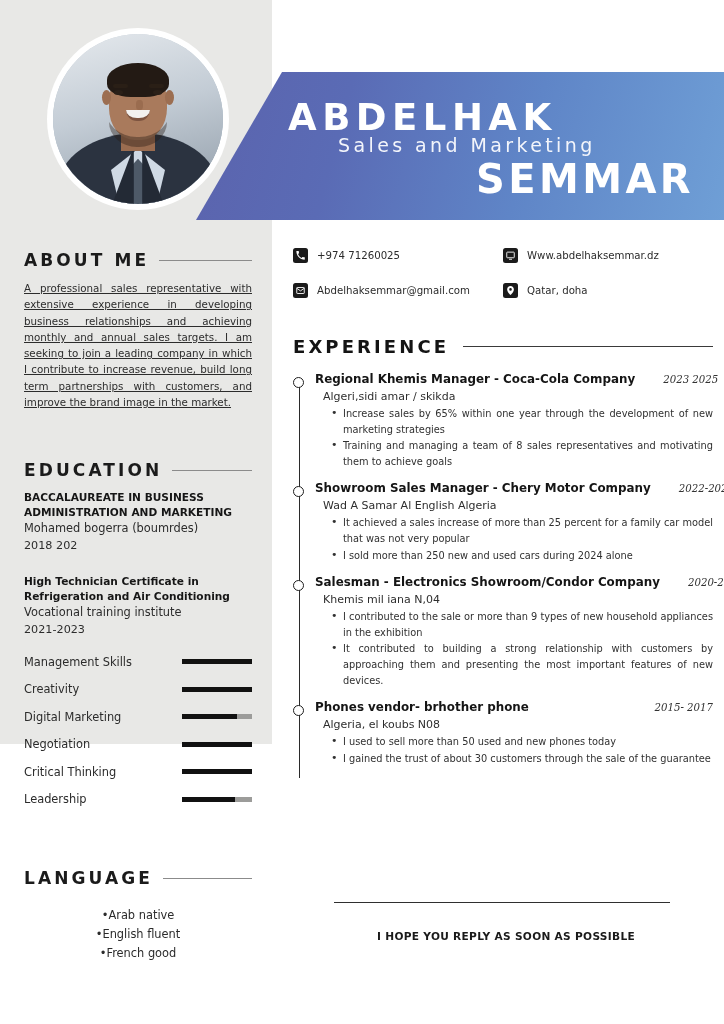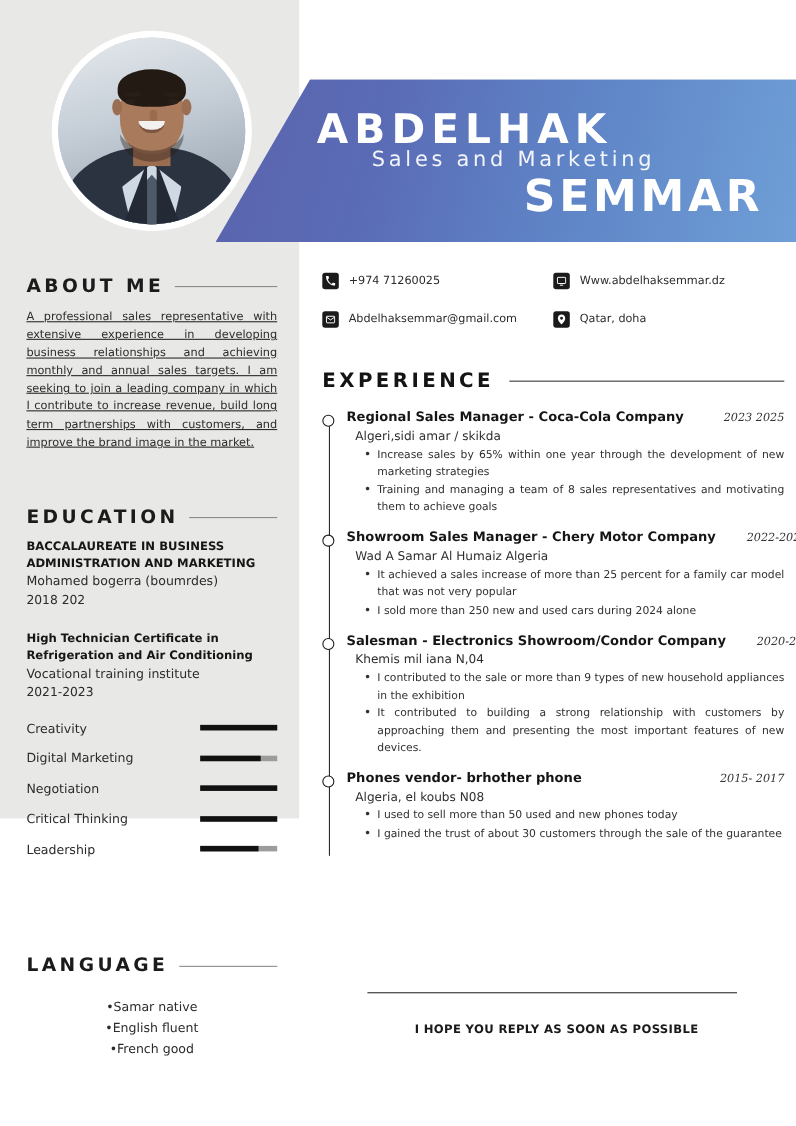--- a/index.html
+++ b/index.html
@@ -277,20 +277,26 @@
       <div class="edu-item">
         <div class="edu-deg">High Technician Certificate in Refrigeration and Air Conditioning</div>
         <div class="edu-school">Vocational training institute</div>
         <div class="edu-years">2021-2023</div>
       </div>
     </div>
 
     <div class="skills-block">
       <div>
         <div class="skill-row">
+          <span class="skill-name">Management Skills</span>
+          <span class="skill-bar">
+              <span class="skill-fill" style="width: 100%;"></span>
+            </span>
+        </div>
+        <div class="skill-row">
           <span class="skill-name">Creativity</span>
           <span class="skill-bar">
               <span class="skill-fill" style="width: 100%;"></span>
             </span>
         </div>
         <div class="skill-row">
           <span class="skill-name">Digital Marketing</span>
           <span class="skill-bar">
               <span class="skill-fill" style="width: 78%;"></span>
             </span>
@@ -315,21 +321,21 @@
         </div>
       </div>
     </div>
 
     <div class="lang-block">
       <div class="sec-head">
         <div class="sec-title">LANGUAGE</div>
         <div class="sec-rule"></div>
       </div>
       <div class="lang-list">
-        <div class="lang-item">•Samar native</div>
+        <div class="lang-item">•Arab native</div>
         <div class="lang-item">•English fluent</div>
         <div class="lang-item">•French good</div>
       </div>
     </div>
   </div>
 
   <div class="banner">
     <div class="banner-inner">
       <div class="name-first">ABDELHAK</div>
       <div class="name-sub">Sales and Marketing</div>
@@ -403,37 +409,37 @@
       <div class="exp-title">EXPERIENCE</div>
       <div class="exp-rule"></div>
     </div>
 
     <div class="timeline">
       <div class="tl-line"></div>
 
       <div class="job">
         <span class="dot"></span>
         <div class="job-head">
-          <span class="job-title">Regional Sales Manager - Coca-Cola Company</span>
+          <span class="job-title">Regional Khemis Manager - Coca-Cola Company</span>
           <span class="job-date">2023 2025</span>
         </div>
         <div class="job-loc">Algeri,sidi amar / skikda</div>
         <ul class="job-points">
           <li>Increase sales by 65% within one year through the development of new marketing strategies</li>
           <li>Training and managing a team of 8 sales representatives and motivating them to achieve goals</li>
         </ul>
       </div>
 
       <div class="job">
         <span class="dot"></span>
         <div class="job-head">
           <span class="job-title">Showroom Sales Manager - Chery Motor Company</span>
           <span class="job-date">2022-2025</span>
         </div>
-        <div class="job-loc">Wad A Samar   Al Humaiz Algeria</div>
+        <div class="job-loc">Wad A Samar   Al English Algeria</div>
         <ul class="job-points">
           <li>It achieved a sales increase of more than 25 percent for a family car model that was not very popular</li>
           <li>I sold more than 250 new and used cars during 2024 alone</li>
         </ul>
       </div>
 
       <div class="job">
         <span class="dot"></span>
         <div class="job-head">
           <span class="job-title">Salesman - Electronics Showroom/Condor Company</span>

